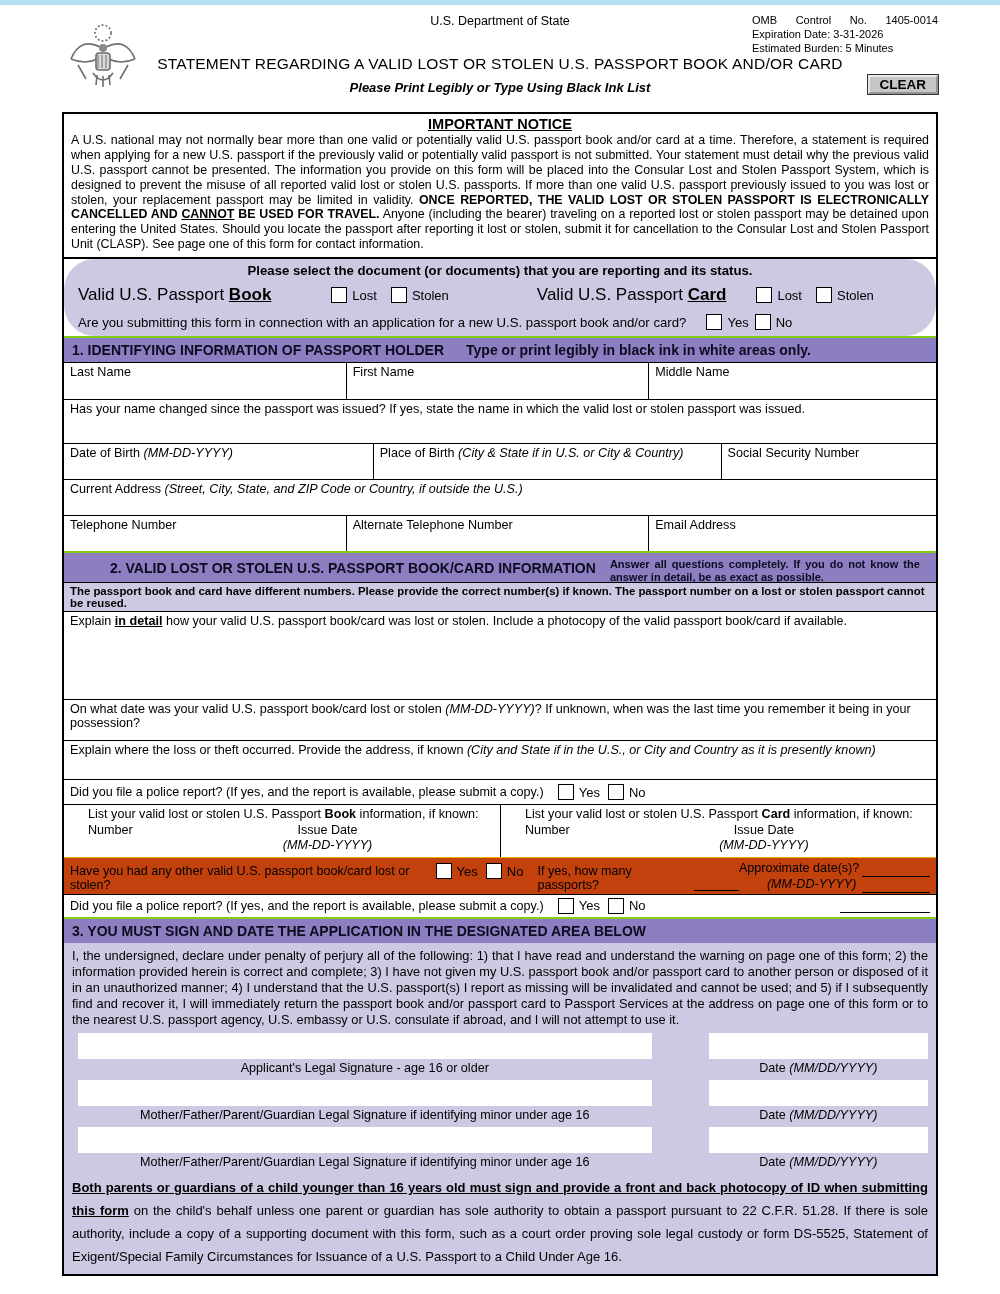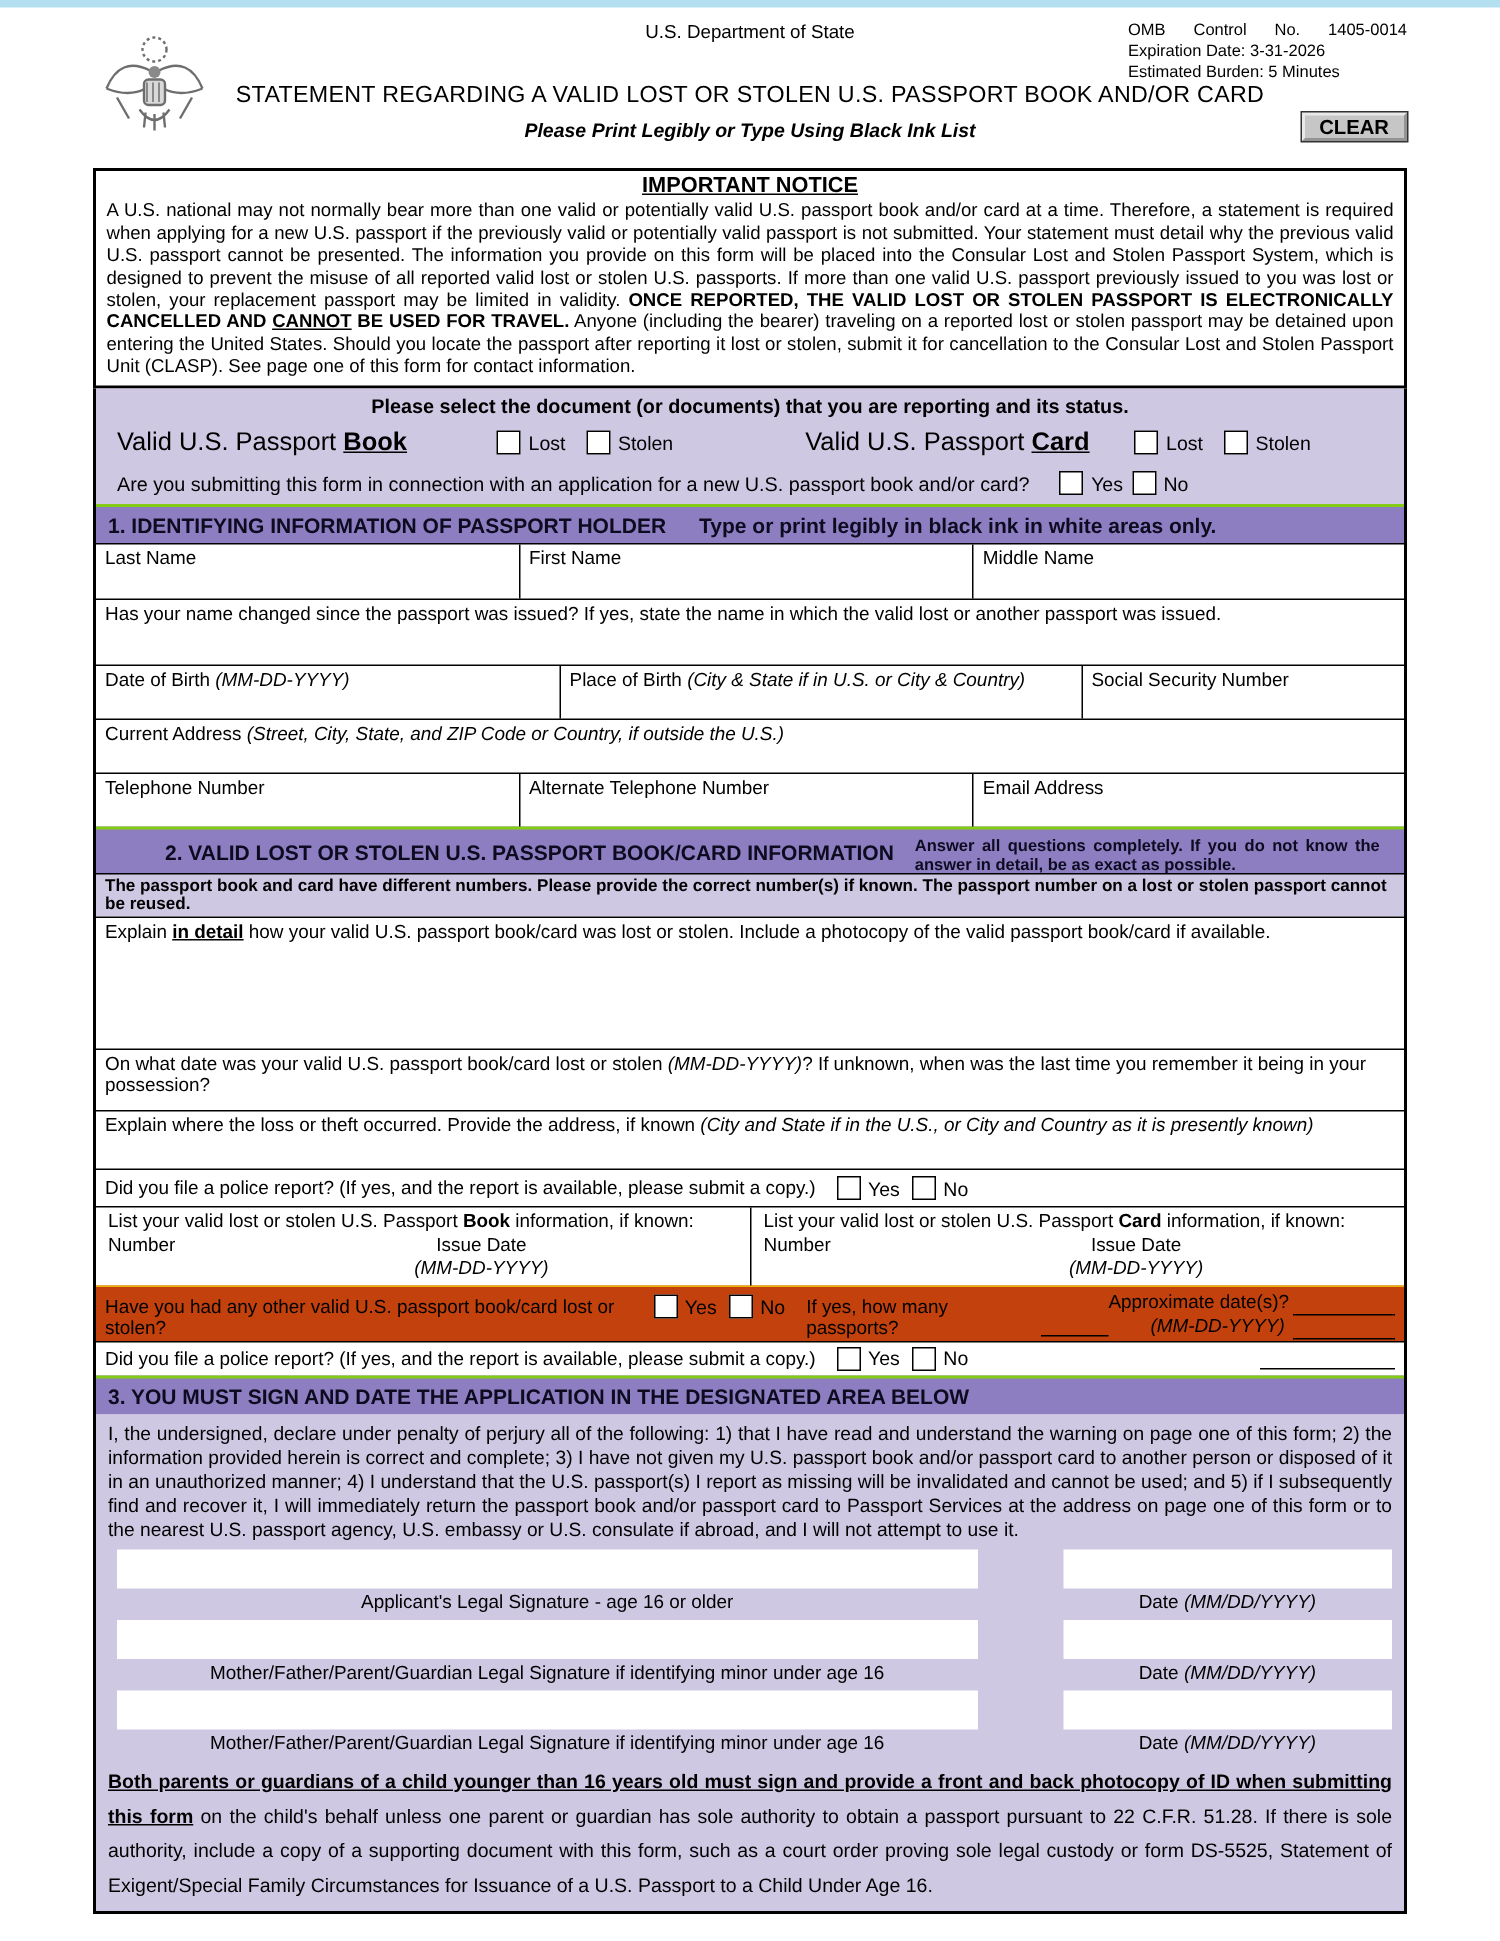--- a/index.html
+++ b/index.html
@@ -24,21 +24,21 @@
   .form{margin:4px 62px 0 62px;}
   .notice{border:2px solid #000;padding:3px 7px 5px 7px;font-size:12.4px;line-height:14.9px;text-align:justify;}
   .notice-title{text-align:center;font-weight:bold;text-decoration:underline;font-size:14.5px;margin-bottom:1px;}
   .rest{border:2px solid #000;border-top:none;}
   .purple{background:#cfc8e3;}
   .b{font-weight:bold;}
   .bu{font-weight:bold;text-decoration:underline;}
   .i{font-style:italic;}
 
   
-  .select-area{padding:4px 0 6px 0;}
+  .select-area{padding:4px 0 6px 0;border-radius:31px;}
   .sel-line1{text-align:center;font-weight:bold;font-size:13.2px;}
   .sel-line2{display:flex;align-items:center;margin:7px 0 0 14px;font-size:13px;}
   .doc-label{font-size:17px;}
   .sel-line3{display:flex;align-items:center;margin:9px 0 0 14px;font-size:13.2px;}
   .cb{display:inline-block;width:14px;height:14px;background:#fff;border:1px solid #000;
       vertical-align:middle;flex:none;}
   .cbl{margin-left:5px;font-size:13px;}
 
   
   .sec-hdr{background:#8d7ec1;border-top:2px solid #84cc16;color:#0d0b20;display:flex;align-items:center;
@@ -64,21 +64,21 @@
         padding:3px 6px;font-size:12.6px;}
   .explain{min-height:82px;align-items:flex-start;padding-top:2px;}
   .where{min-height:33px;align-items:flex-start;padding-top:2px;}
   .when{min-height:35px;align-items:flex-start;padding-top:2px;}
   .police{min-height:18px;}
   .gapL{margin-left:14px;} .gapS{margin-left:8px;}
   .blank{display:inline-block;border-bottom:1px solid #000;height:13px;}
 
   
   .listrow{display:flex;border-top:1px solid #000;background:#fff;}
-  .listcell{flex:0 0 50%;box-sizing:border-box;padding:2px 6px 4px 8px;font-size:12.6px;}
+  .listcell{flex:0 0 50%;box-sizing:border-box;padding:2px 6px 4px 24px;font-size:12.6px;}
   .listcell + .listcell{border-left:1px solid #000;}
   .numline{display:flex;margin-top:2px;}
   .numlab{flex:0 0 38%;}
   .issue{flex:0 0 42%;text-align:center;line-height:1.2;}
 
   .otherrow{display:flex;background:#c2410c;border-top:1px solid #eab308;padding:3px 6px 1px 6px;
             font-size:12.6px;align-items:flex-start;justify-content:center;}
   .approx{margin-left:auto;width:205px;line-height:1.25;}
   .apline{display:flex;justify-content:space-between;align-items:flex-end;}
   .police2{align-items:center;padding-bottom:3px;}
@@ -175,21 +175,21 @@
         <span>1.  IDENTIFYING INFORMATION OF PASSPORT HOLDER</span>
         <span class="instr">Type or print legibly in black ink in white areas only.</span>
       </div>
 
       <div class="trow">
         <div class="tcell w1 h38"><span>Last Name</span></div>
         <div class="tcell w2 h38"><span>First Name</span></div>
         <div class="tcell w3 h38"><span>Middle Name</span></div>
       </div>
       <div class="trow">
-        <div class="tcell full h45"><span>Has your name changed since the passport was issued? If yes, state the name in which the valid lost or another passport was issued.</span></div>
+        <div class="tcell full h45"><span>Has your name changed since the passport was issued? If yes, state the name in which the valid lost or stolen passport was issued.</span></div>
       </div>
       <div class="trow">
         <div class="tcell w4 h37"><span>Date of Birth </span><span class="i">(MM-DD-YYYY)</span></div>
         <div class="tcell w5 h37"><span>Place of Birth </span><span class="i">(City &amp; State if in U.S. or City &amp; Country)</span></div>
         <div class="tcell w6 h37"><span>Social Security Number</span></div>
       </div>
       <div class="trow">
         <div class="tcell full h37"><span>Current Address </span><span class="i">(Street, City, State, and ZIP Code or Country, if outside the U.S.)</span></div>
       </div>
       <div class="trow">

